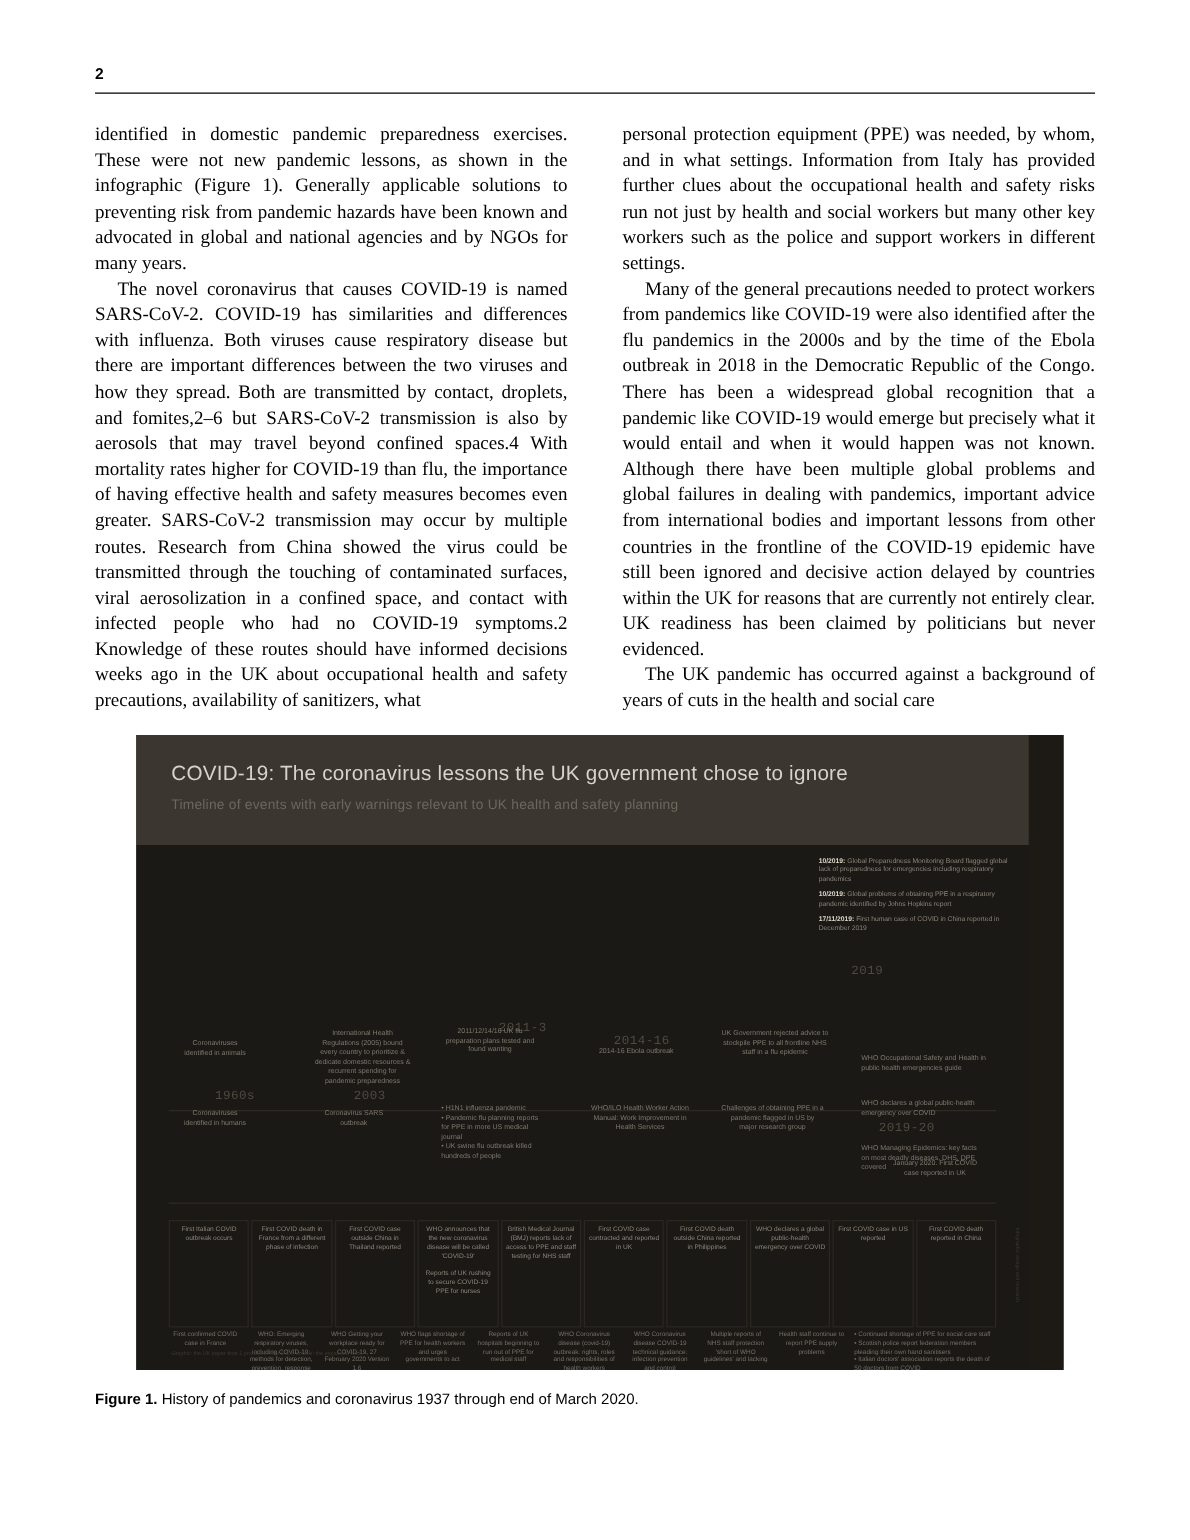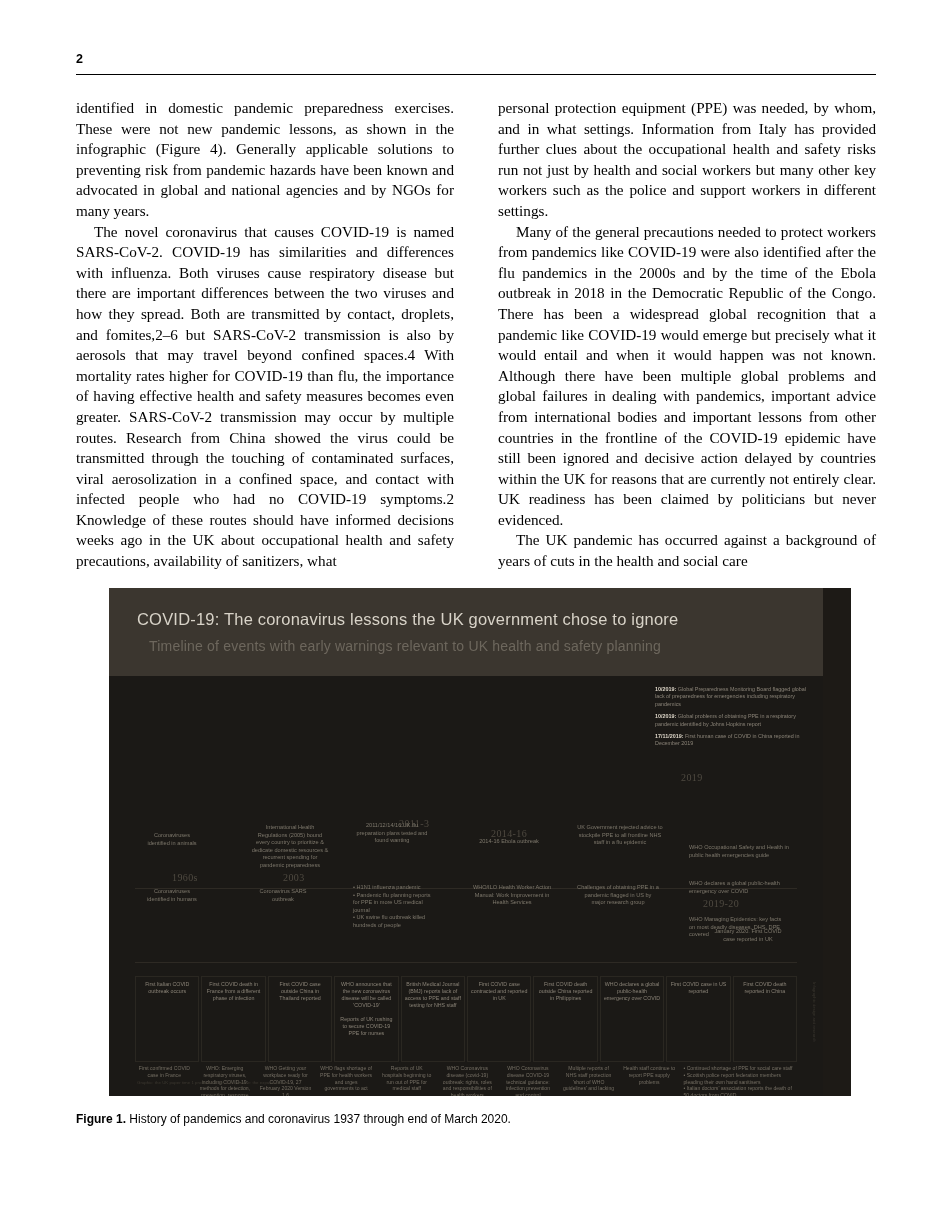--- a/index.html
+++ b/index.html
@@ -104,24 +104,24 @@
     position: absolute;
     left: 28px;
     top: 22px;
     font-family: "Liberation Sans", sans-serif;
     font-size: 16.5px;
     color: #d8d3c8;
     letter-spacing: 0.2px;
   }
   .ig-subtitle {
     position: absolute;
-    left: 40px;
+    left: 28px;
     top: 50px;
     font-family: "Liberation Sans", sans-serif;
-    font-size: 14px;
+    font-size: 11px;
     color: #6d675d;
     letter-spacing: 0.2px;
   }
   .ig-body {
     position: absolute;
     left: 0;
     top: 88px;
     width: 714px;
     height: 420px;
     background: #1b1916;
@@ -138,21 +138,21 @@
   .spine2 {
     position: absolute;
     left: 26px;
     top: 286px;
     width: 662px;
     height: 1px;
     background: #2e2a24;
   }
   .era {
     position: absolute;
-    font-family: Liberation Serif, serif;
+    font-family: Liberation Mono, monospace;
     color: #4f4a41;
     font-size: 10px;
     letter-spacing: 0.4px;
   }
   .node {
     position: absolute;
     font-family: "Liberation Sans", sans-serif;
     color: #7e786c;
     font-size: 5.6px;
     line-height: 7.6px;
@@ -246,21 +246,21 @@
 
 <div class="page">
 
   <div class="runhead">
     <span class="folio">2</span>
   </div>
   <div class="rule"></div>
 
   <div class="columns">
     <div class="col">
-      <p>identified in domestic pandemic preparedness exercises. These were not new pandemic lessons, as shown in the infographic (Figure 4). Generally applicable solutions to preventing risk from pandemic hazards have been known and advocated in global and national agencies and by NGOs for many years.</p>
+      <p>identified in domestic pandemic preparedness exercises. These were not new pandemic lessons, as shown in the infographic (Figure 1). Generally applicable solutions to preventing risk from pandemic hazards have been known and advocated in global and national agencies and by NGOs for many years.</p>
       <p>The novel coronavirus that causes COVID-19 is named SARS-CoV-2. COVID-19 has similarities and differences with influenza. Both viruses cause respiratory disease but there are important differences between the two viruses and how they spread. Both are transmitted by contact, droplets, and fomites,2–6 but SARS-CoV-2 transmission is also by aerosols that may travel beyond confined spaces.4 With mortality rates higher for COVID-19 than flu, the importance of having effective health and safety measures becomes even greater. SARS-CoV-2 transmission may occur by multiple routes. Research from China showed the virus could be transmitted through the touching of contaminated surfaces, viral aerosolization in a confined space, and contact with infected people who had no COVID-19 symptoms.2 Knowledge of these routes should have informed decisions weeks ago in the UK about occupational health and safety precautions, availability of sanitizers, what</p>
     </div>
     <div class="col">
       <p>personal protection equipment (PPE) was needed, by whom, and in what settings. Information from Italy has provided further clues about the occupational health and safety risks run not just by health and social workers but many other key workers such as the police and support workers in different settings.</p>
       <p>Many of the general precautions needed to protect workers from pandemics like COVID-19 were also identified after the flu pandemics in the 2000s and by the time of the Ebola outbreak in 2018 in the Democratic Republic of the Congo. There has been a widespread global recognition that a pandemic like COVID-19 would emerge but precisely what it would entail and when it would happen was not known. Although there have been multiple global problems and global failures in dealing with pandemics, important advice from international bodies and important lessons from other countries in the frontline of the COVID-19 epidemic have still been ignored and decisive action delayed by countries within the UK for reasons that are currently not entirely clear. UK readiness has been claimed by politicians but never evidenced.</p>
       <p>The UK pandemic has occurred against a background of years of cuts in the health and social care</p>
     </div>
   </div>
 
   <div class="figure-wrap">

